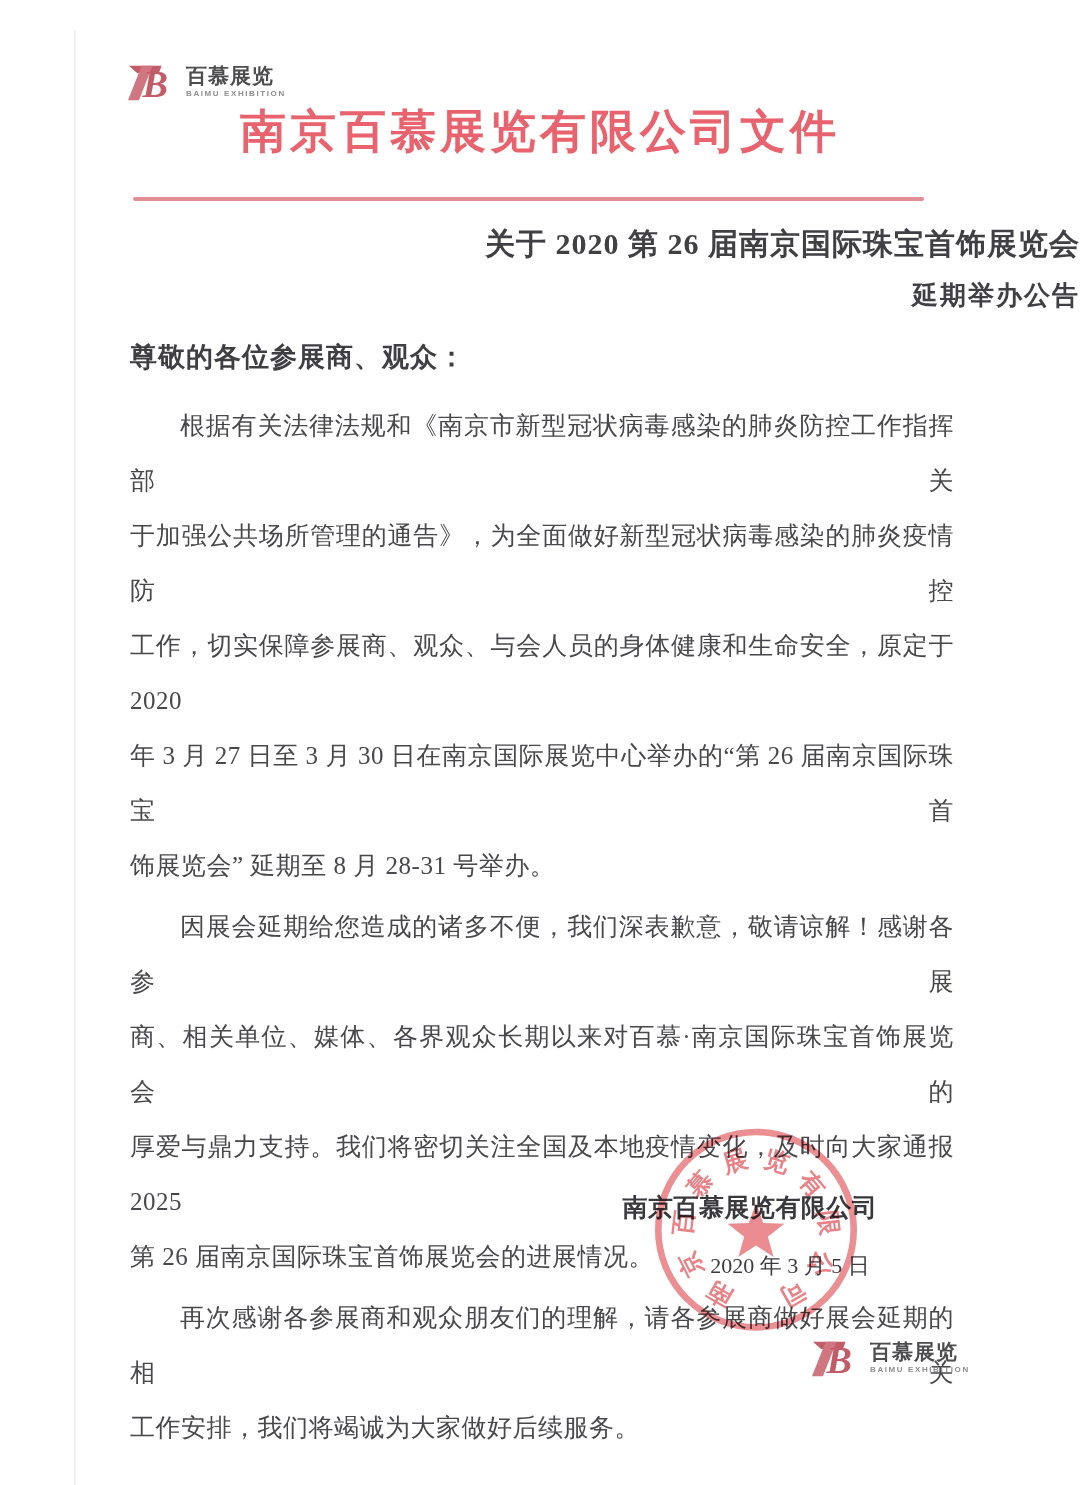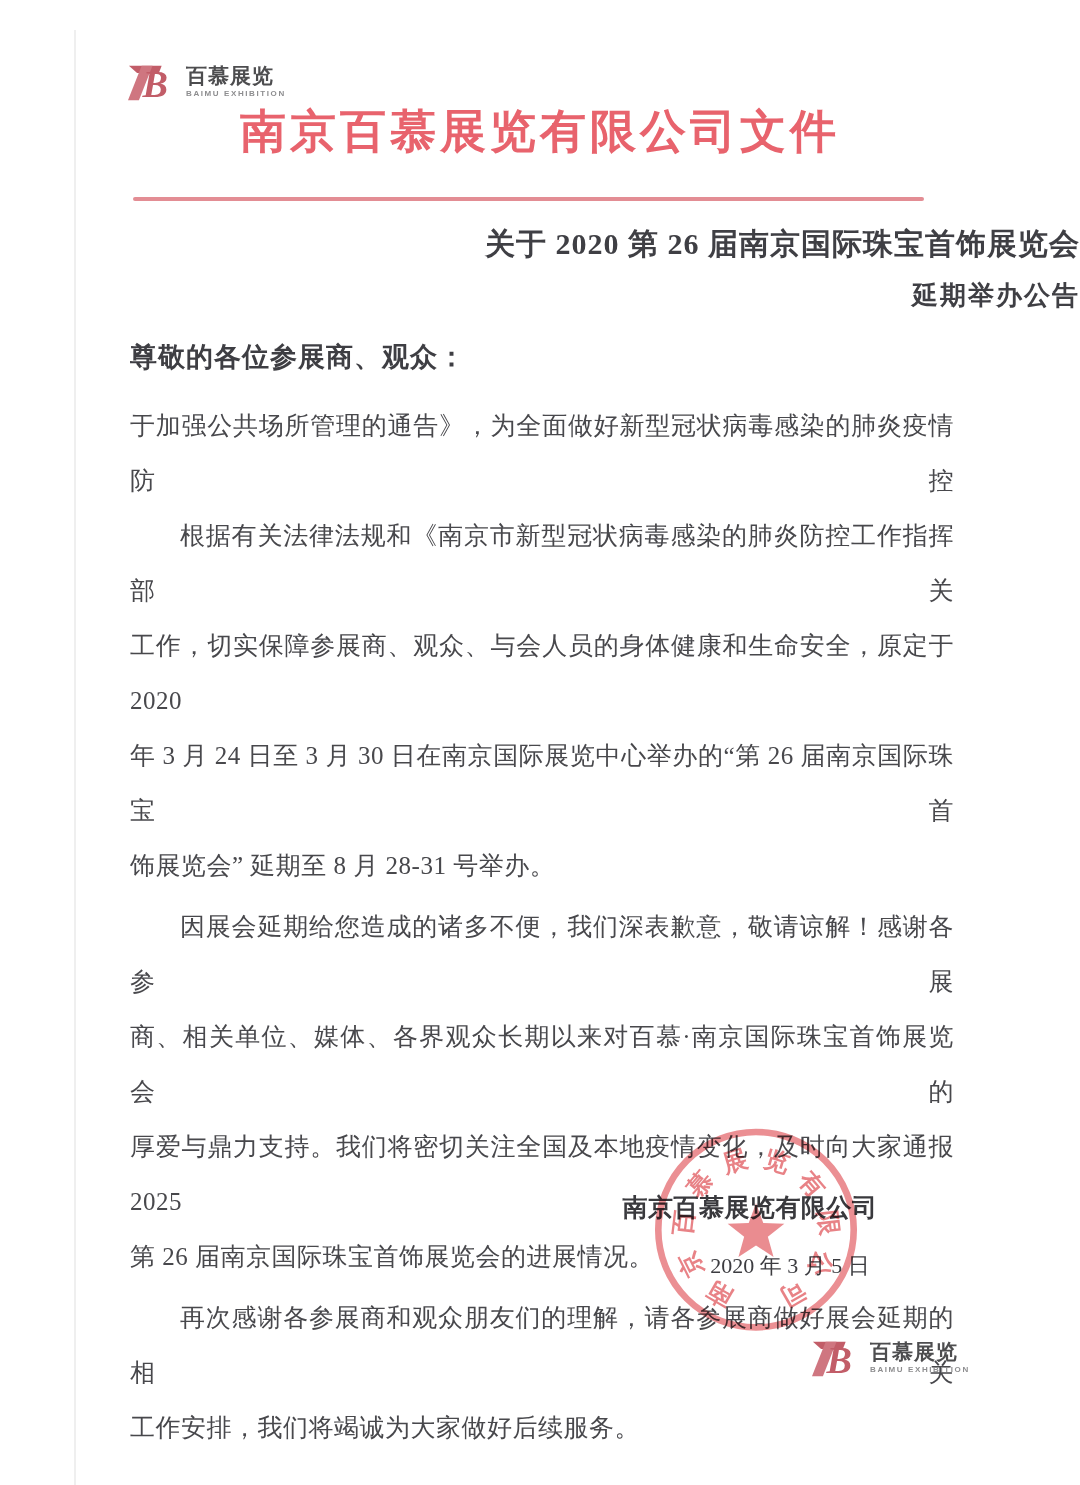--- a/index.html
+++ b/index.html
@@ -85,24 +85,24 @@
   <div class="letterhead">南京百慕展览有限公司文件</div>
   <div class="red-rule"></div>
 
   <div class="doc-title doc-title-1">关于 2020 第 26 届南京国际珠宝首饰展览会</div>
   <div class="doc-title doc-title-2">延期举办公告</div>
 
   <div class="content">
     <div class="salutation">尊敬的各位参展商、观众：</div>
 
     <div class="para para-1">
+      <div class="bl first">根据有关法律法规和《南京市新型冠状病毒感染的肺炎防控工作指挥部关</div>
       <div class="bl">于加强公共场所管理的通告》，为全面做好新型冠状病毒感染的肺炎疫情防控</div>
-      <div class="bl first">根据有关法律法规和《南京市新型冠状病毒感染的肺炎防控工作指挥部关</div>
       <div class="bl">工作，切实保障参展商、观众、与会人员的身体健康和生命安全，原定于 2020</div>
-      <div class="bl">年 3 月 24 日至 3 月 30 日在南京国际展览中心举办的“第 26 届南京国际珠宝首</div>
+      <div class="bl">年 3 月 27 日至 3 月 30 日在南京国际展览中心举办的“第 26 届南京国际珠宝首</div>
       <div class="bl last">饰展览会” 延期至 8 月 28-31 号举办。</div>
     </div>
 
     <div class="para para-2">
       <div class="bl first">因展会延期给您造成的诸多不便，我们深表歉意，敬请谅解！感谢各参展</div>
       <div class="bl">商、相关单位、媒体、各界观众长期以来对百慕·南京国际珠宝首饰展览会的</div>
       <div class="bl">厚爱与鼎力支持。我们将密切关注全国及本地疫情变化，及时向大家通报 2025</div>
       <div class="bl last">第 26 届南京国际珠宝首饰展览会的进展情况。</div>
     </div>
 

